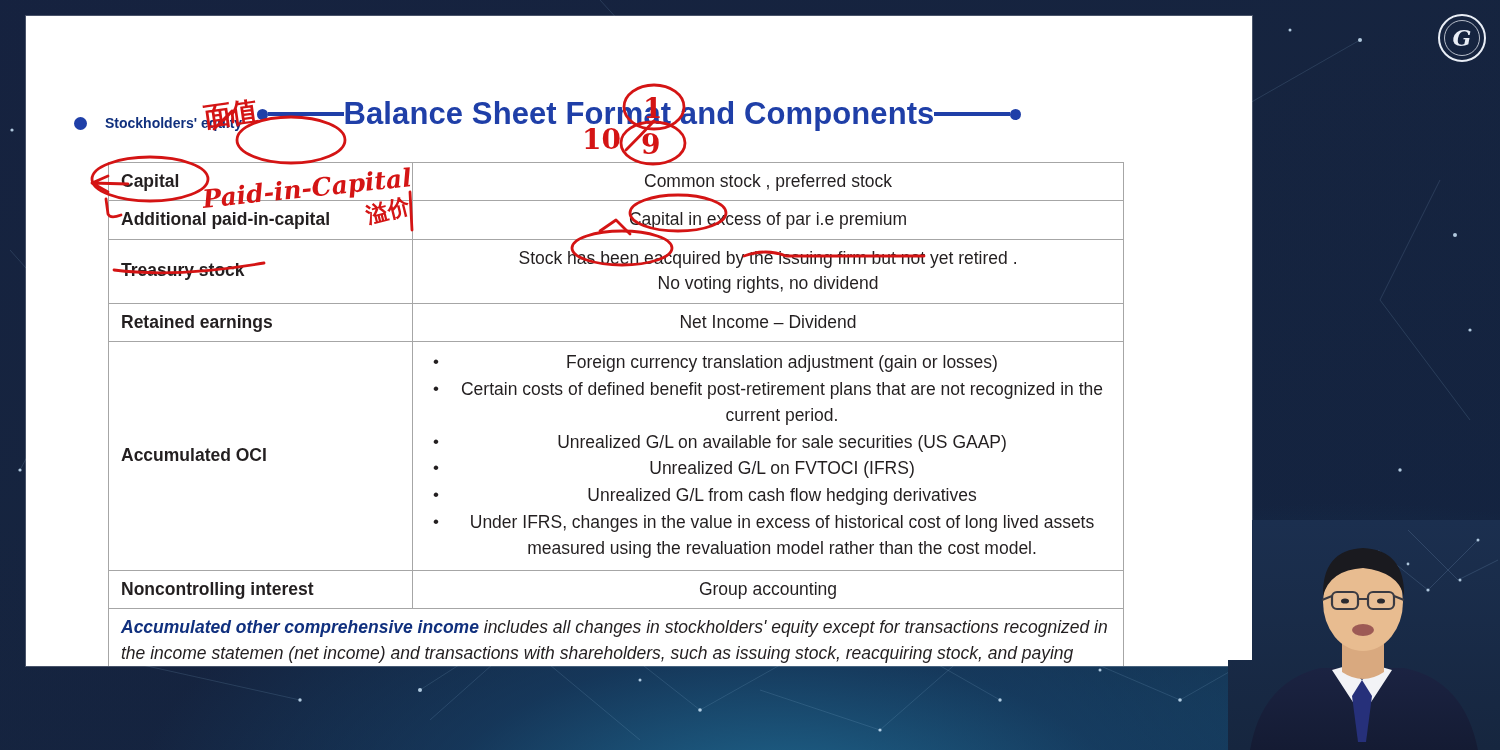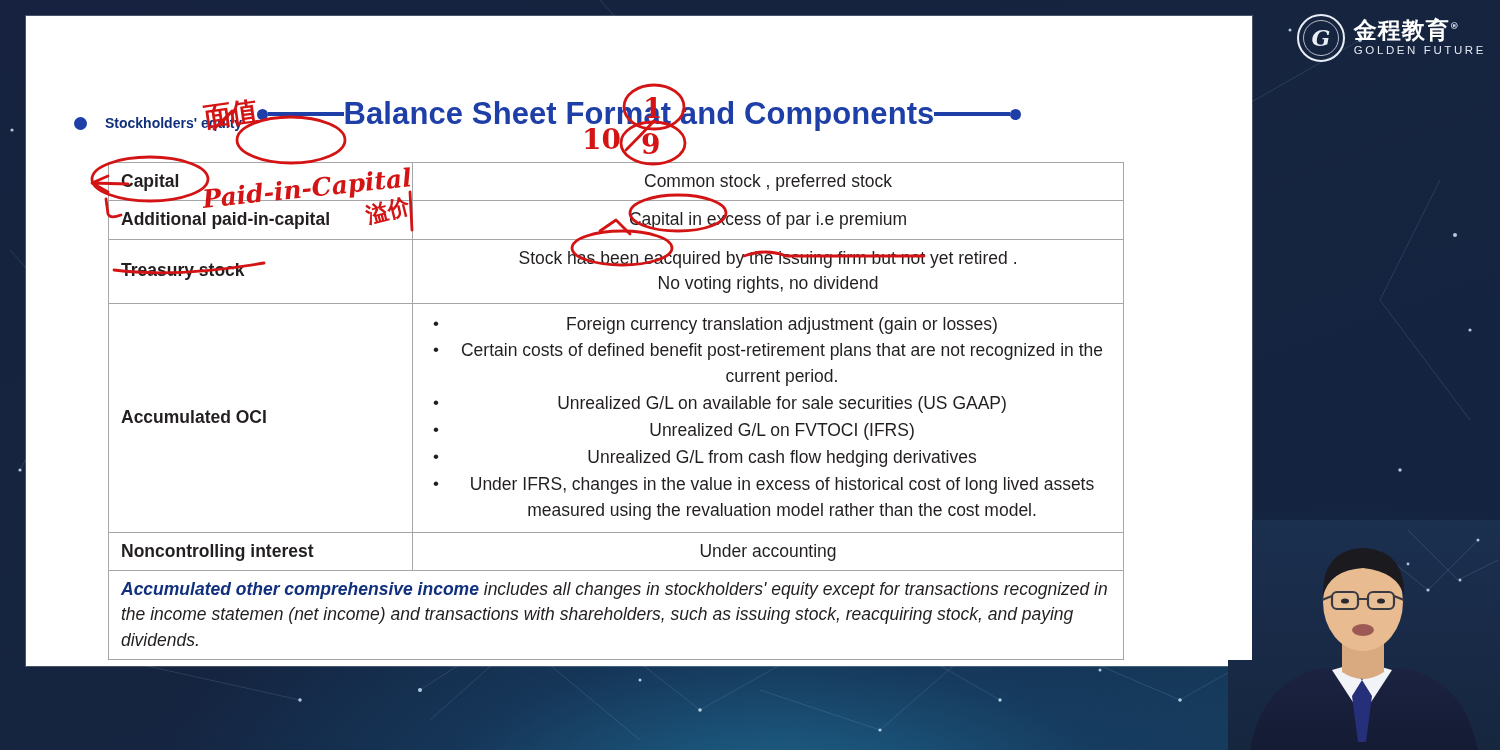--- a/index.html
+++ b/index.html
@@ -210,24 +210,20 @@
       <circle cx="1100" cy="670" r="1.5"></circle>
         <circle cx="780" cy="640" r="1.4"></circle>
     </g>
   </svg>
 </div>
 
 <div id="logo">
   <div id="logo-seal">
     <span id="logo-seal-mark">G</span>
   </div>
-  <div>
-    <div id="logo-cn"><span>金程教育</span><span id="logo-reg">®</span></div>
-    <div id="logo-en">GOLDEN FUTURE</div>
-  </div>
 </div>
 
 <div id="slide">
 
   <div id="title-row">
     <span class="title-rule">
       <span class="dot"></span>
       <span class="bar"></span>
     </span>
     <span id="slide-title">Balance Sheet Format and Components</span>
@@ -253,35 +249,39 @@
         <td class="val">Capital in excess of par i.e premium</td>
       </tr>
       <tr>
         <td class="lbl">Treasury stock</td>
         <td class="val">
           <div>Stock has been eacquired by the issuing firm but not yet retired .</div>
           <div>No voting rights, no dividend</div>
         </td>
       </tr>
       <tr>
+        <td class="lbl">Retained earnings</td>
+        <td class="val">Net Income  – Dividend</td>
+      </tr>
+      <tr>
         <td class="lbl">Accumulated OCI</td>
         <td class="val tall">
           <ul class="oci">
             <li>Foreign currency translation  adjustment (gain or losses)</li>
             <li>Certain costs of defined benefit post-retirement plans that are not recognized in the current period.</li>
             <li>Unrealized G/L on available for sale securities (US GAAP)</li>
             <li>Unrealized G/L on FVTOCI (IFRS)</li>
             <li>Unrealized G/L from cash flow hedging derivatives</li>
             <li>Under IFRS, changes in  the value in excess of historical cost of long lived assets measured using the revaluation model rather than the cost model.</li>
           </ul>
         </td>
       </tr>
       <tr>
         <td class="lbl blue">Noncontrolling interest</td>
-        <td class="val">Under accounting</td>
+        <td class="val">Group accounting</td>
       </tr>
       <tr>
         <td class="note" colspan="2"><span class="hl">Accumulated other comprehensive income</span><span> includes all changes in stockholders' equity except for transactions recognized in the income statemen (net income) and transactions with shareholders, such as issuing stock, reacquiring stock, and paying dividends.</span></td>
       </tr>
     </tbody>
   </table>
 
   <div id="annotations">
 
     <span class="ink-cn" style="left:178px; top:80px; font-size:27px;">面值</span>

